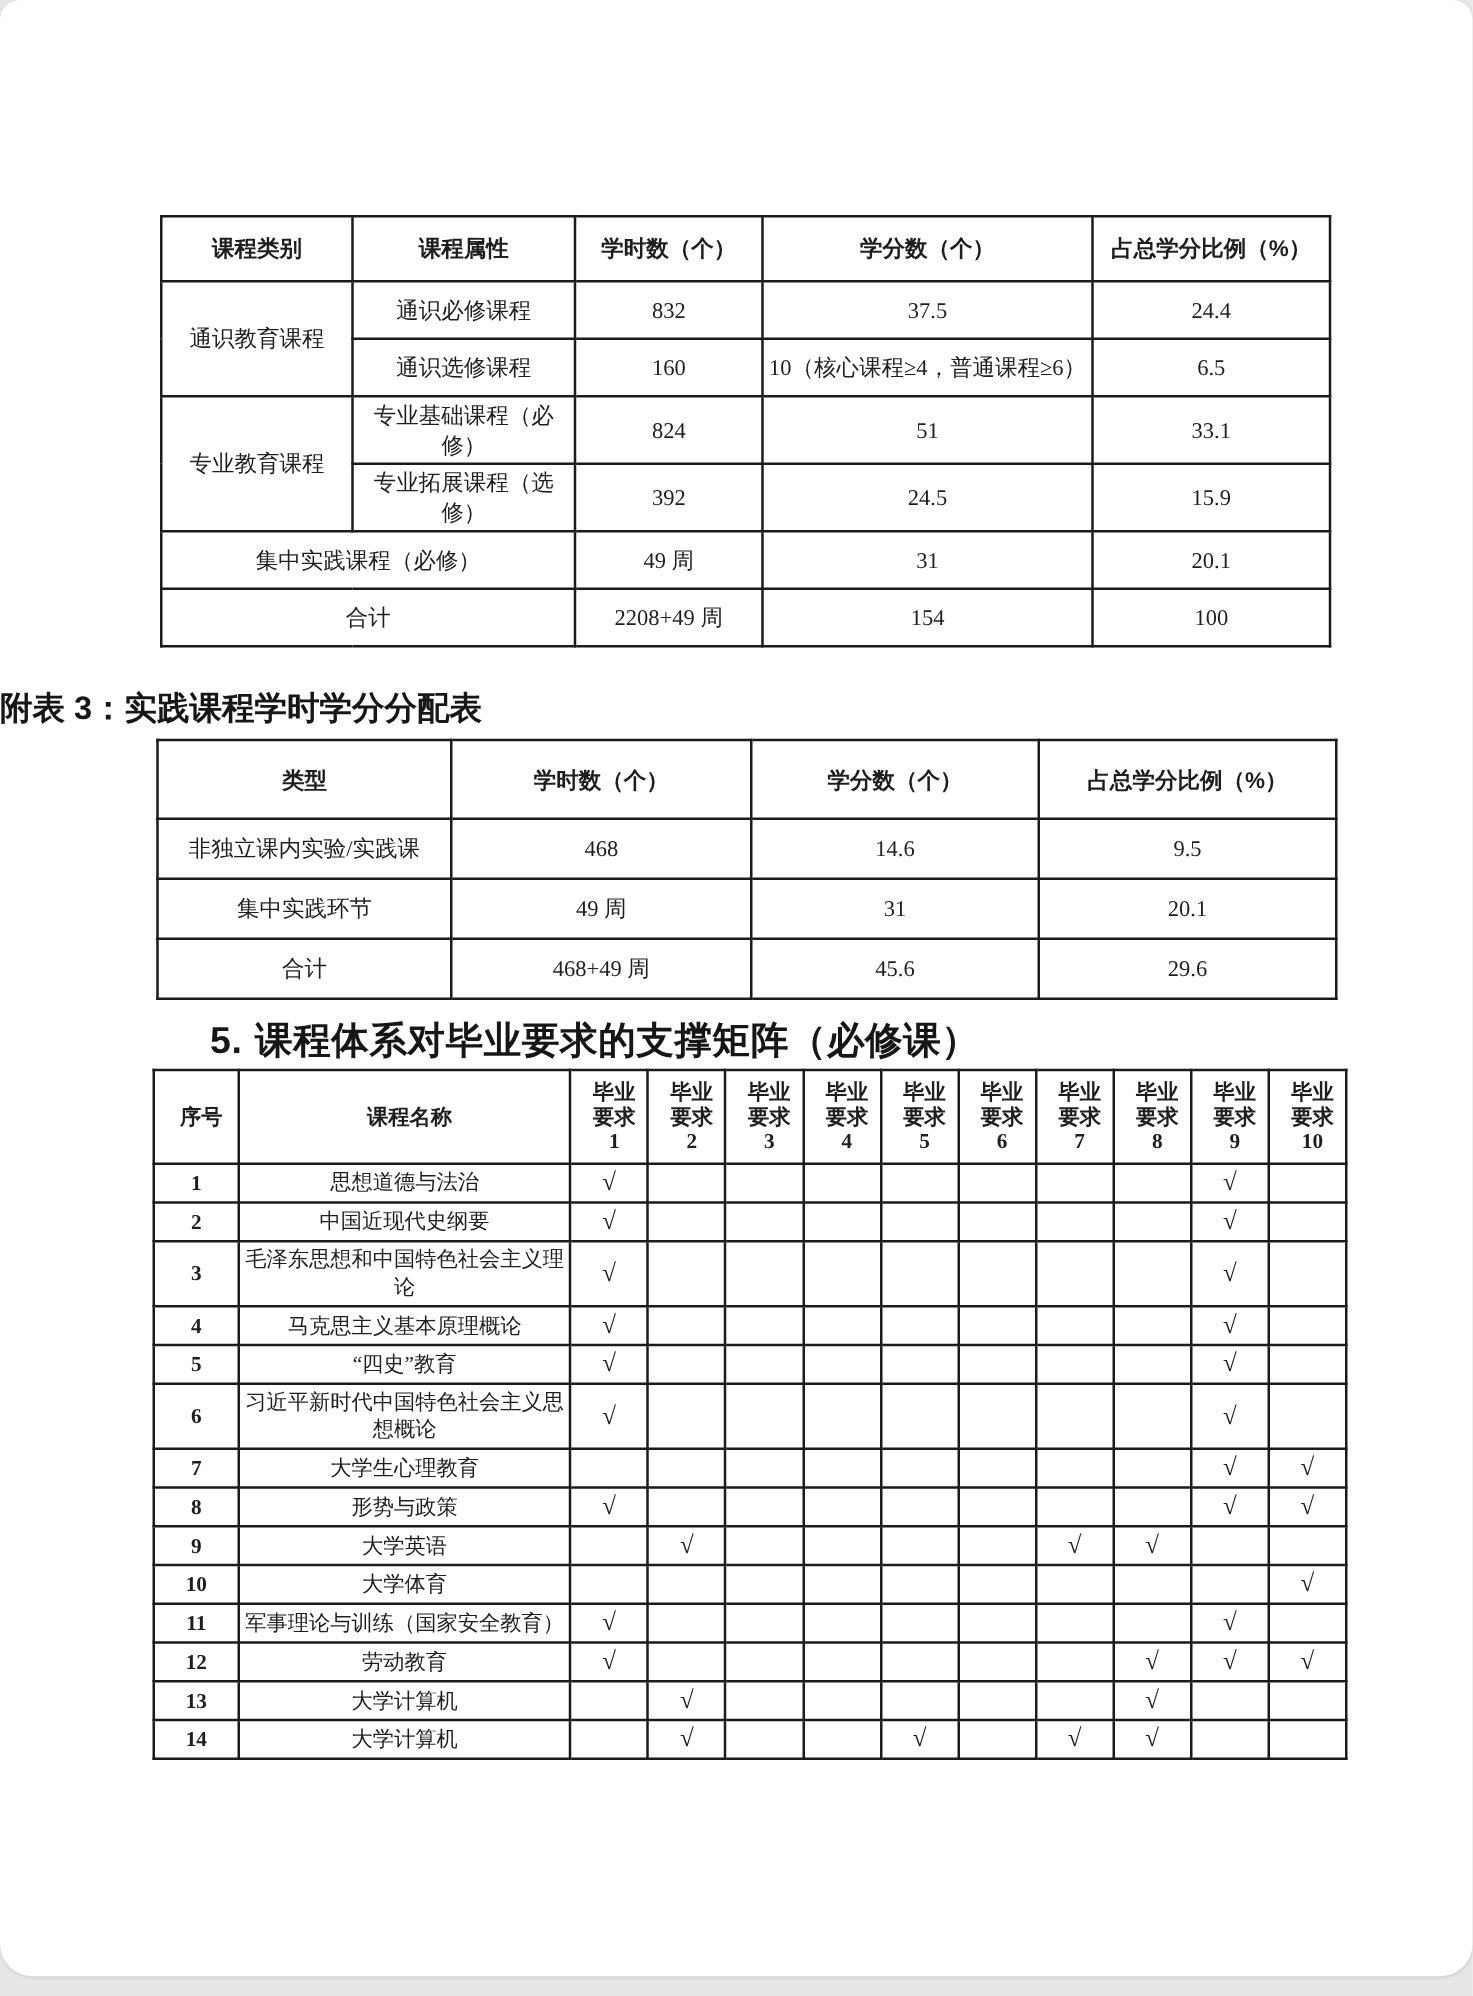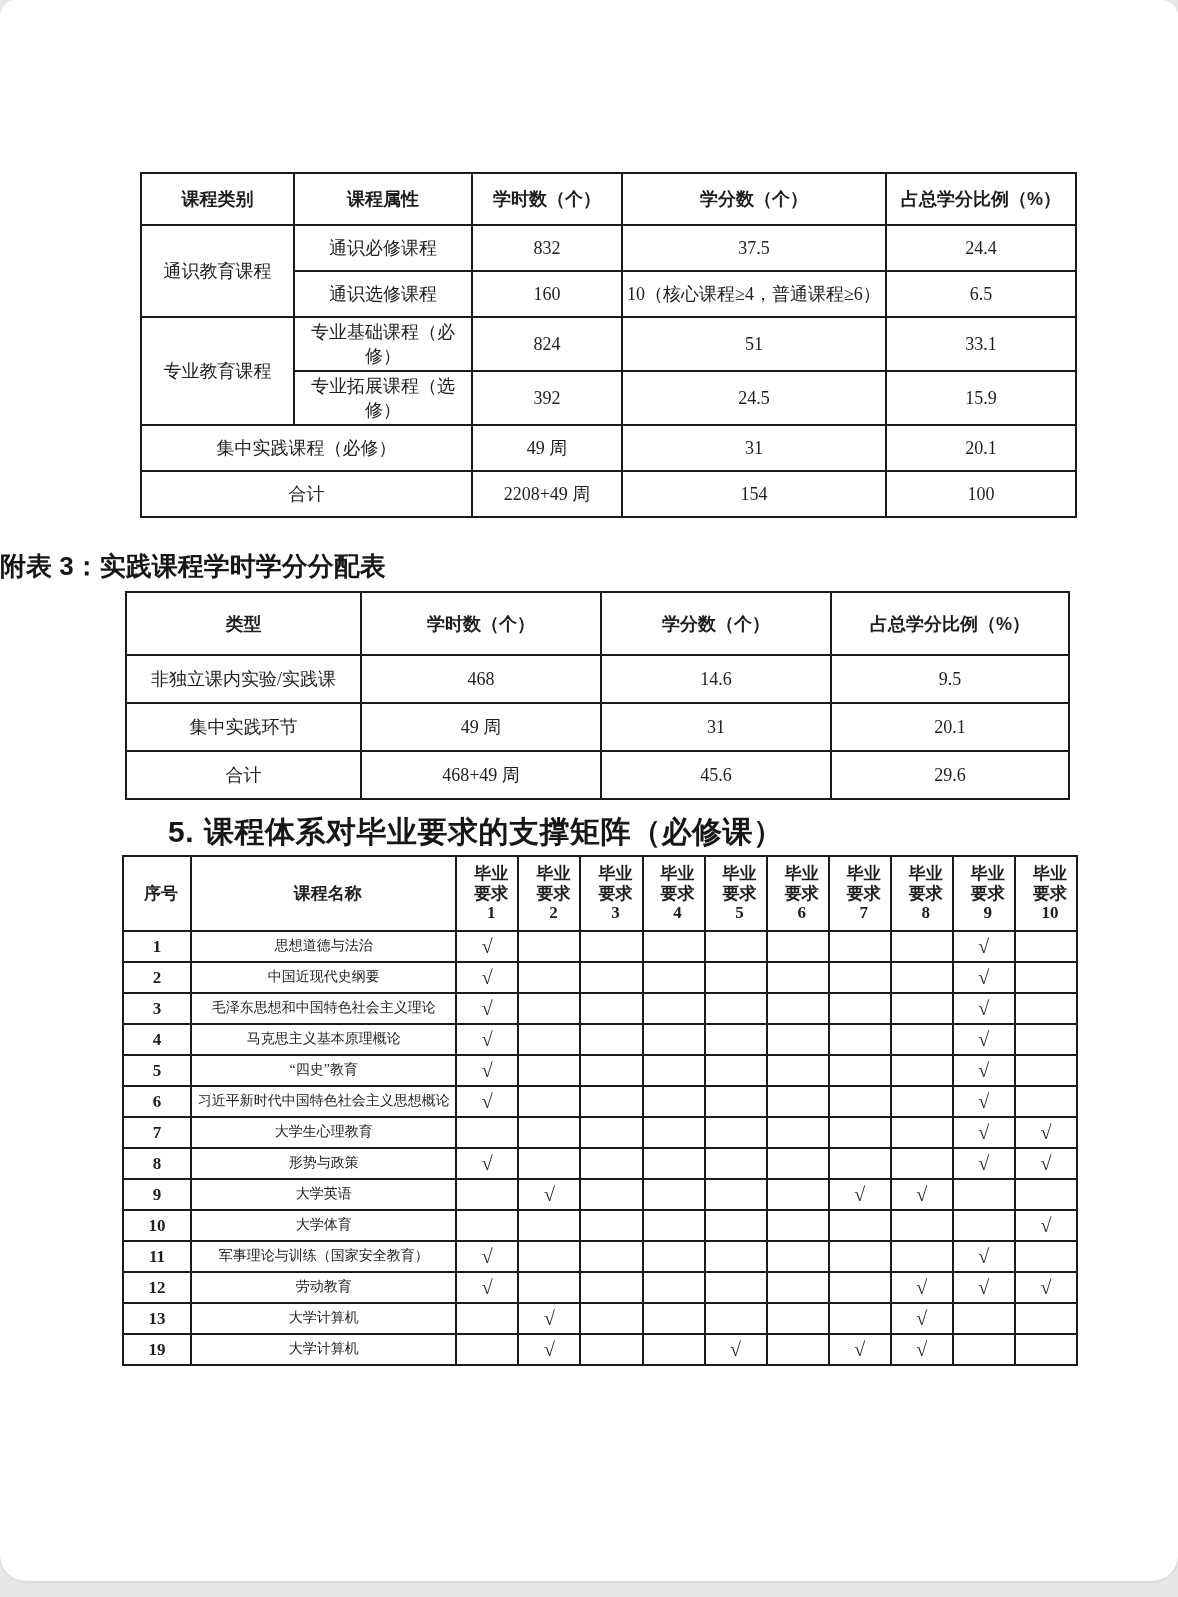--- a/index.html
+++ b/index.html
@@ -28,21 +28,21 @@
     padding:2px 4px;
     overflow:hidden;
   }
   th{
     font-family:"Liberation Sans", sans-serif;
     font-weight:700;
     font-size:18px;
   }
   
   #table1{
-    position:absolute;left:140px;top:172px;
+    position:absolute;left:128px;top:172px;
     width:935px;height:328px;
     font-size:18px;
   }
   #table1 thead tr{height:52px;}
   #table1 tbody tr{height:46px;}
   
   .t2-title{
     position:absolute;left:0;top:549px;width:100%;
     text-align:left;
     font-family:"Liberation Sans", sans-serif;
@@ -74,21 +74,21 @@
   #table3 th{font-size:17px;line-height:1.15;padding-left:12px;}
   #table3 th .rq-num{
     font-family:"Liberation Serif", serif;
     font-weight:700;
   }
   #table3 td.no-cell{
     font-weight:700;
     font-family:"Liberation Serif", serif;
   }
   #table3 td.name-cell{
-    font-size:14px;line-height:1.3;
+    font-size:17px;line-height:1.3;
     padding:3px 3px;
   }
   #table3 td.check-cell{
     font-size:20px;
     font-family:"Liberation Serif", serif;
   }
 </style>
 </head>
 <body>
 
@@ -444,21 +444,21 @@
           <td class="check-cell"></td>
           <td class="check-cell"></td>
           <td class="check-cell"></td>
           <td class="check-cell"></td>
           <td class="check-cell"></td>
           <td class="check-cell">√</td>
           <td class="check-cell"></td>
           <td class="check-cell"></td>
         </tr>
         <tr>
-          <td class="no-cell">19</td>
+          <td class="no-cell">14</td>
           <td class="name-cell">大学计算机</td>
           <td class="check-cell"></td>
           <td class="check-cell">√</td>
           <td class="check-cell"></td>
           <td class="check-cell"></td>
           <td class="check-cell">√</td>
           <td class="check-cell"></td>
           <td class="check-cell">√</td>
           <td class="check-cell">√</td>
           <td class="check-cell"></td>

